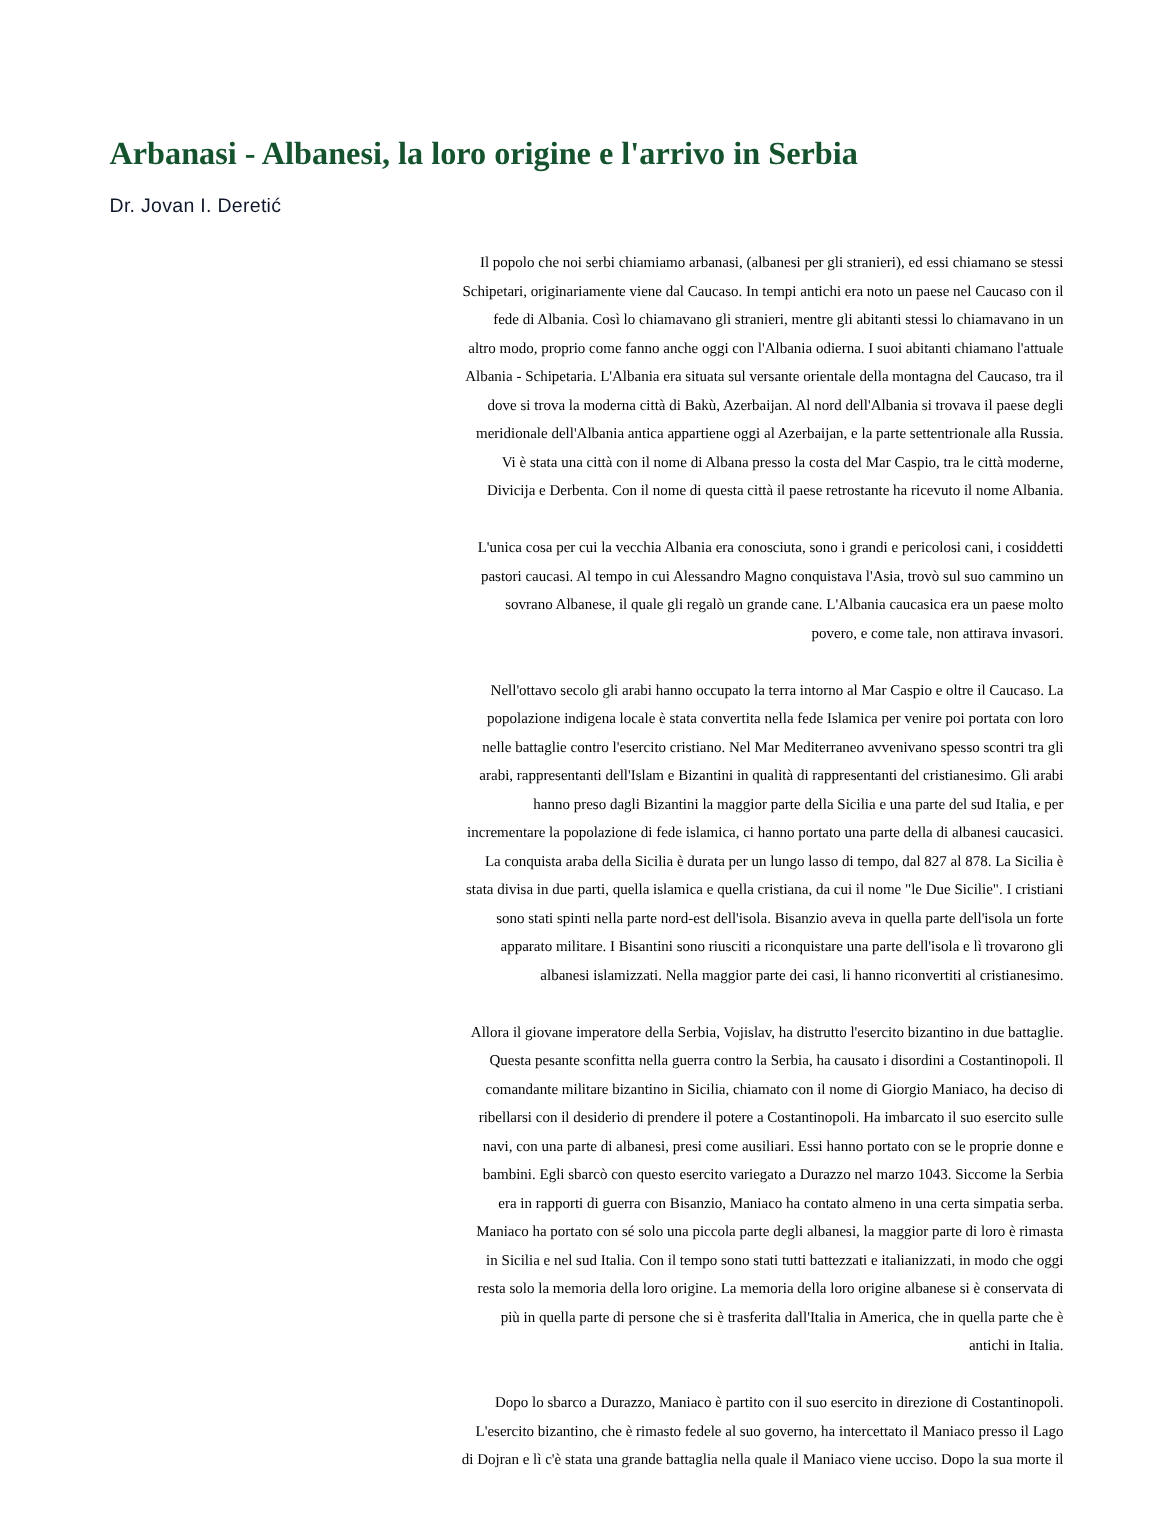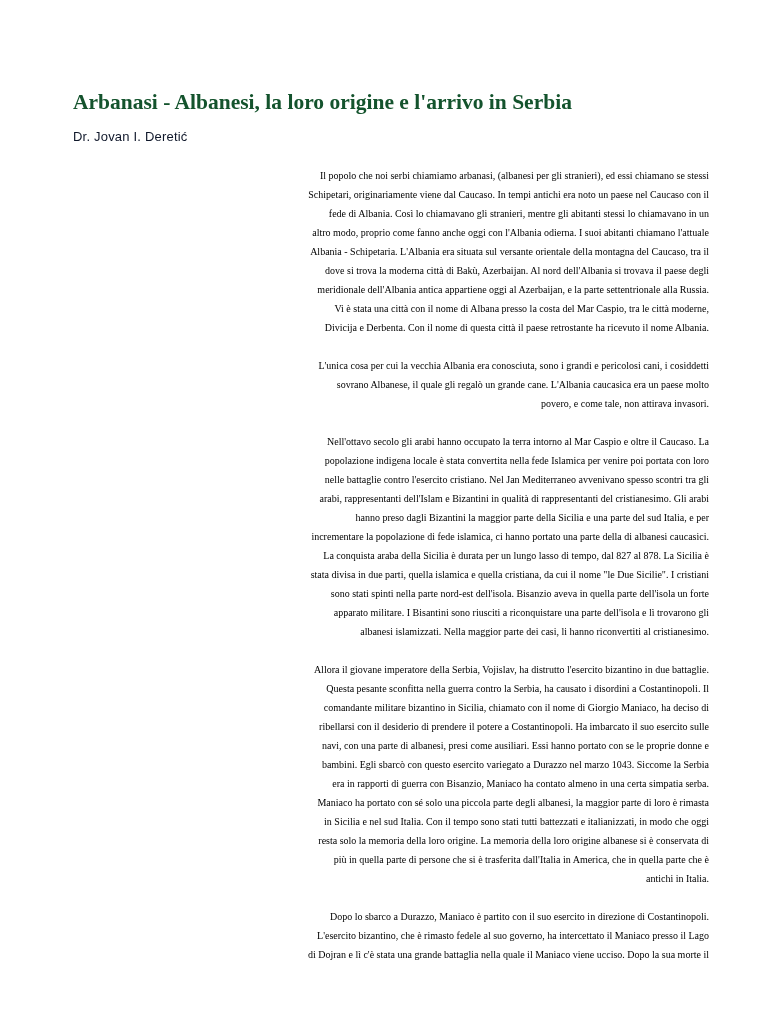--- a/index.html
+++ b/index.html
@@ -63,27 +63,28 @@
         <span class="line">fede di Albania. Così lo chiamavano gli stranieri, mentre gli abitanti stessi lo chiamavano in un</span>
         <span class="line">altro modo, proprio come fanno anche oggi con l'Albania odierna. I suoi abitanti chiamano l'attuale</span>
         <span class="line">Albania - Schipetaria. L'Albania era situata sul versante orientale della montagna del Caucaso, tra il</span>
         <span class="line">dove si trova la moderna città di Bakù, Azerbaijan. Al nord dell'Albania si trovava il paese degli</span>
         <span class="line">meridionale dell'Albania antica appartiene oggi al Azerbaijan, e la parte settentrionale alla Russia.</span>
         <span class="line">Vi è stata una città con il nome di Albana presso la costa del Mar Caspio, tra le città moderne,</span>
         <span class="line">Divicija e Derbenta. Con il nome di questa città il paese retrostante ha ricevuto il nome Albania.</span>
       </p>
       <p class="para">
         <span class="line">L'unica cosa per cui la vecchia Albania era conosciuta, sono i grandi e pericolosi cani, i cosiddetti</span>
+        <span class="line">pastori caucasi. Al tempo in cui Alessandro Magno conquistava l'Asia, trovò sul suo cammino un</span>
         <span class="line">sovrano Albanese, il quale gli regalò un grande cane. L'Albania caucasica era un paese molto</span>
         <span class="line">povero, e come tale, non attirava invasori.</span>
       </p>
       <p class="para">
         <span class="line">Nell'ottavo secolo gli arabi hanno occupato la terra intorno al Mar Caspio e oltre il Caucaso. La</span>
         <span class="line">popolazione indigena locale è stata convertita nella fede Islamica per venire poi portata con loro</span>
-        <span class="line">nelle battaglie contro l'esercito cristiano. Nel Jan Mediterraneo avvenivano spesso scontri tra gli</span>
+        <span class="line">nelle battaglie contro l'esercito cristiano. Nel Mar Mediterraneo avvenivano spesso scontri tra gli</span>
         <span class="line">arabi, rappresentanti dell'Islam e Bizantini in qualità di rappresentanti del cristianesimo. Gli arabi</span>
         <span class="line">hanno preso dagli Bizantini la maggior parte della Sicilia e una parte del sud Italia, e per</span>
         <span class="line">incrementare la popolazione di fede islamica, ci hanno portato una parte della di albanesi caucasici.</span>
         <span class="line">La conquista araba della Sicilia è durata per un lungo lasso di tempo, dal 827 al 878. La Sicilia è</span>
         <span class="line">stata divisa in due parti, quella islamica e quella cristiana, da cui il nome "le Due Sicilie". I cristiani</span>
         <span class="line">sono stati spinti nella parte nord-est dell'isola. Bisanzio aveva in quella parte dell'isola un forte</span>
         <span class="line">apparato militare. I Bisantini sono riusciti a riconquistare una parte dell'isola e lì trovarono gli</span>
         <span class="line">albanesi islamizzati. Nella maggior parte dei casi, li hanno riconvertiti al cristianesimo.</span>
       </p>
       <p class="para">

